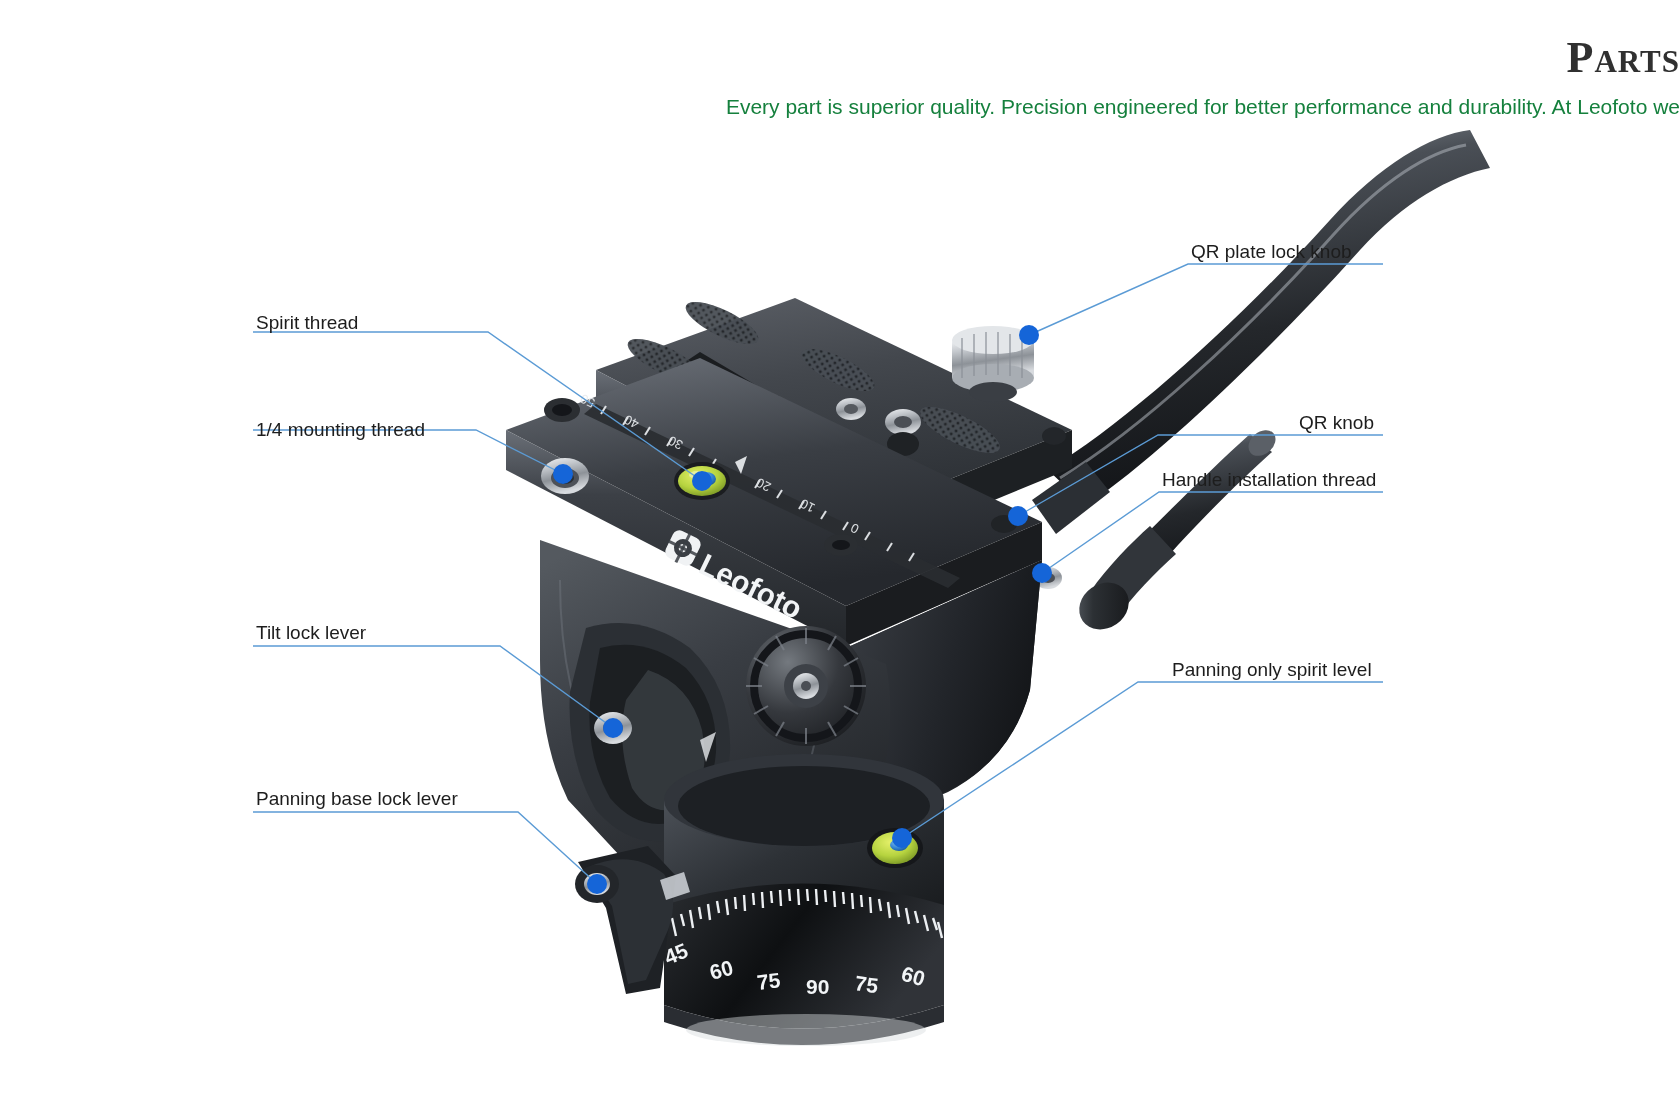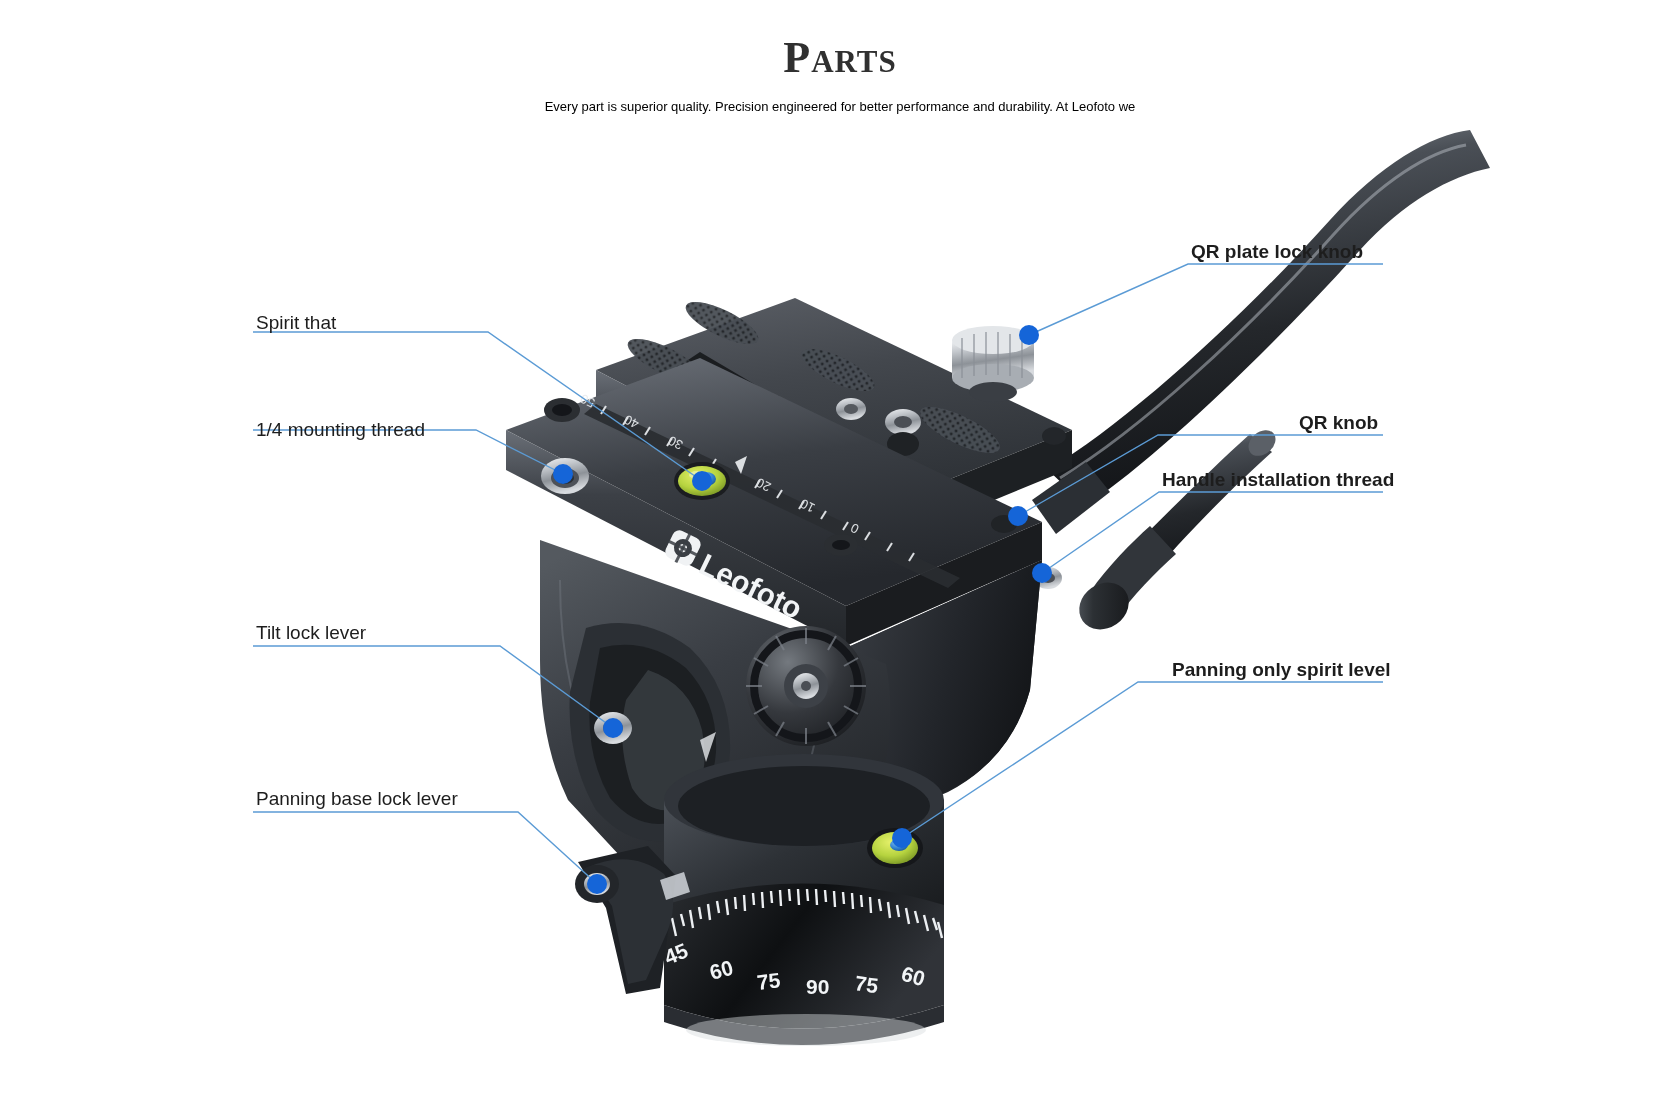--- a/index.html
+++ b/index.html
@@ -6,40 +6,40 @@
   html,body{margin:0;padding:0;background:#ffffff;}
   body{
     width:1680px;height:1112px;overflow:hidden;
     font-family:"Liberation Sans","DejaVu Sans",sans-serif;
     color:#2a2a2a;
     -webkit-font-smoothing:antialiased;
   }
   #stage{position:relative;width:1680px;height:1112px;background:#fff;}
 
   
-  .hdr{position:absolute;left:0;top:0;width:1680px;text-align:center;}
+  .hdr{position:absolute;left:0;top:0;width:1680px;text-align:right;}
   .hdr-title{
     font-family:"Liberation Serif","DejaVu Serif",serif;
     font-size:44px;font-weight:700;color:#303030;
     letter-spacing:1px;line-height:1;
     margin-top:36px;
     font-variant:small-caps;
   }
   .hdr-sub{
-    font-size:13px;color:#000000;line-height:30px;
+    font-size:21px;color:#15803d;line-height:30px;
     margin-top:12px;font-weight:400;
   }
   .hdr-sub span{display:block;}
 
   
   #art{position:absolute;left:0;top:0;width:1680px;height:1112px;}
 
   
   .cl{position:absolute;font-size:19px;color:#1d1d1d;white-space:nowrap;line-height:1;}
-  .cl.r{text-align:right;font-weight:bold;}
+  .cl.r{text-align:right;}
 </style>
 </head>
 <body>
 
 <div id="stage">
 
   <div class="hdr">
     <div class="hdr-title">Parts</div>
     <div class="hdr-sub">
       <span>Every part is superior quality. Precision engineered for better performance and durability. At Leofoto we</span>
@@ -377,21 +377,21 @@
         <circle cx="613" cy="728" r="10" fill="#1565d8"></circle>
         <circle cx="597" cy="884" r="10" fill="#1565d8"></circle>
         <circle cx="1029" cy="335" r="10" fill="#1565d8"></circle>
         <circle cx="1018" cy="516" r="10" fill="#1565d8"></circle>
         <circle cx="1042" cy="573" r="10" fill="#1565d8"></circle>
         <circle cx="902" cy="838" r="10" fill="#1565d8"></circle>
       </g>
   </svg>
 
   <div id="labels">
-      <div class="cl" style="left: 256px; top: 313px;">Spirit that</div>
+      <div class="cl" style="left: 256px; top: 313px;">Spirit thread</div>
       <div class="cl" style="left: 256px; top: 420px;">1/4 mounting thread</div>
       <div class="cl" style="left: 256px; top: 623px;">Tilt lock lever</div>
       <div class="cl" style="left: 256px; top: 789px;">Panning base lock lever</div>
       <div class="cl r" style="left: 1191px; top: 242px;">QR plate lock knob</div>
       <div class="cl r" style="left: 1299px; top: 413px;">QR knob</div>
       <div class="cl r" style="left: 1162px; top: 470px;">Handle installation thread</div>
       <div class="cl r" style="left: 1172px; top: 660px;">Panning only spirit level</div>
     </div>
 
 </div>

